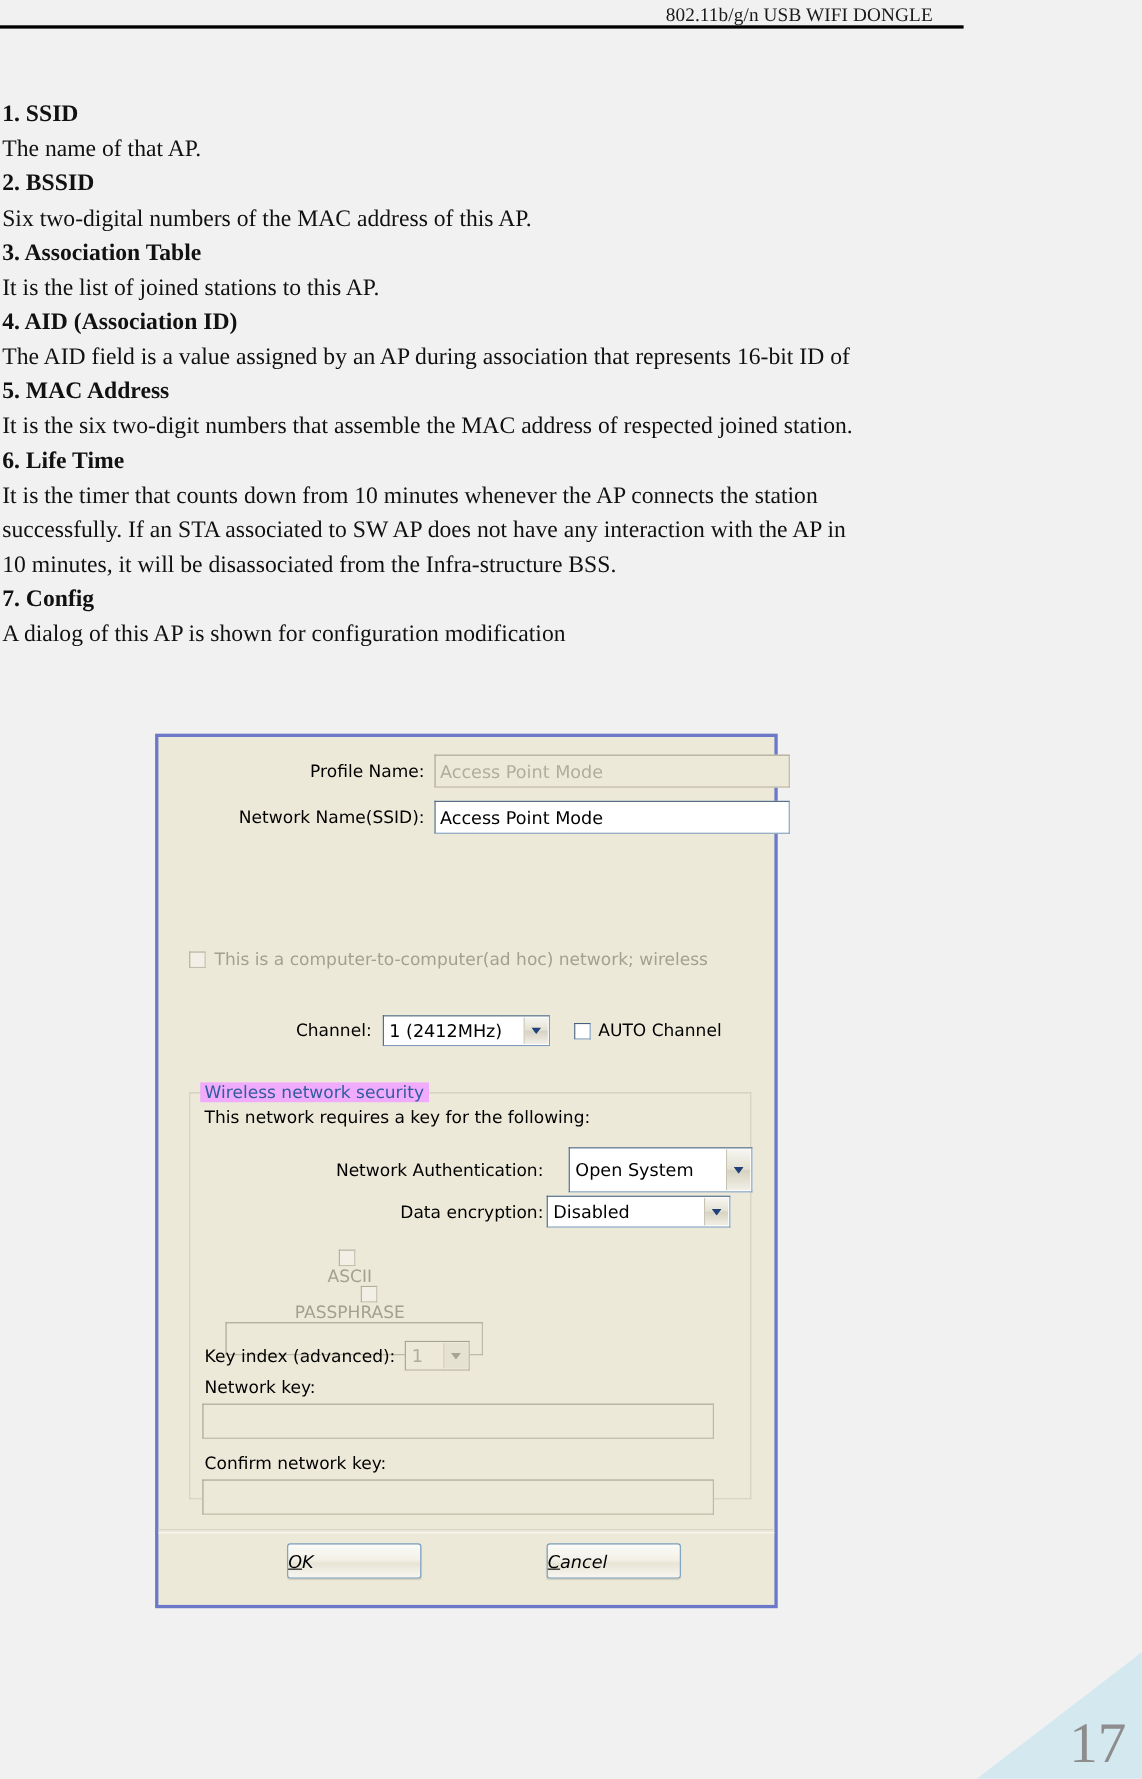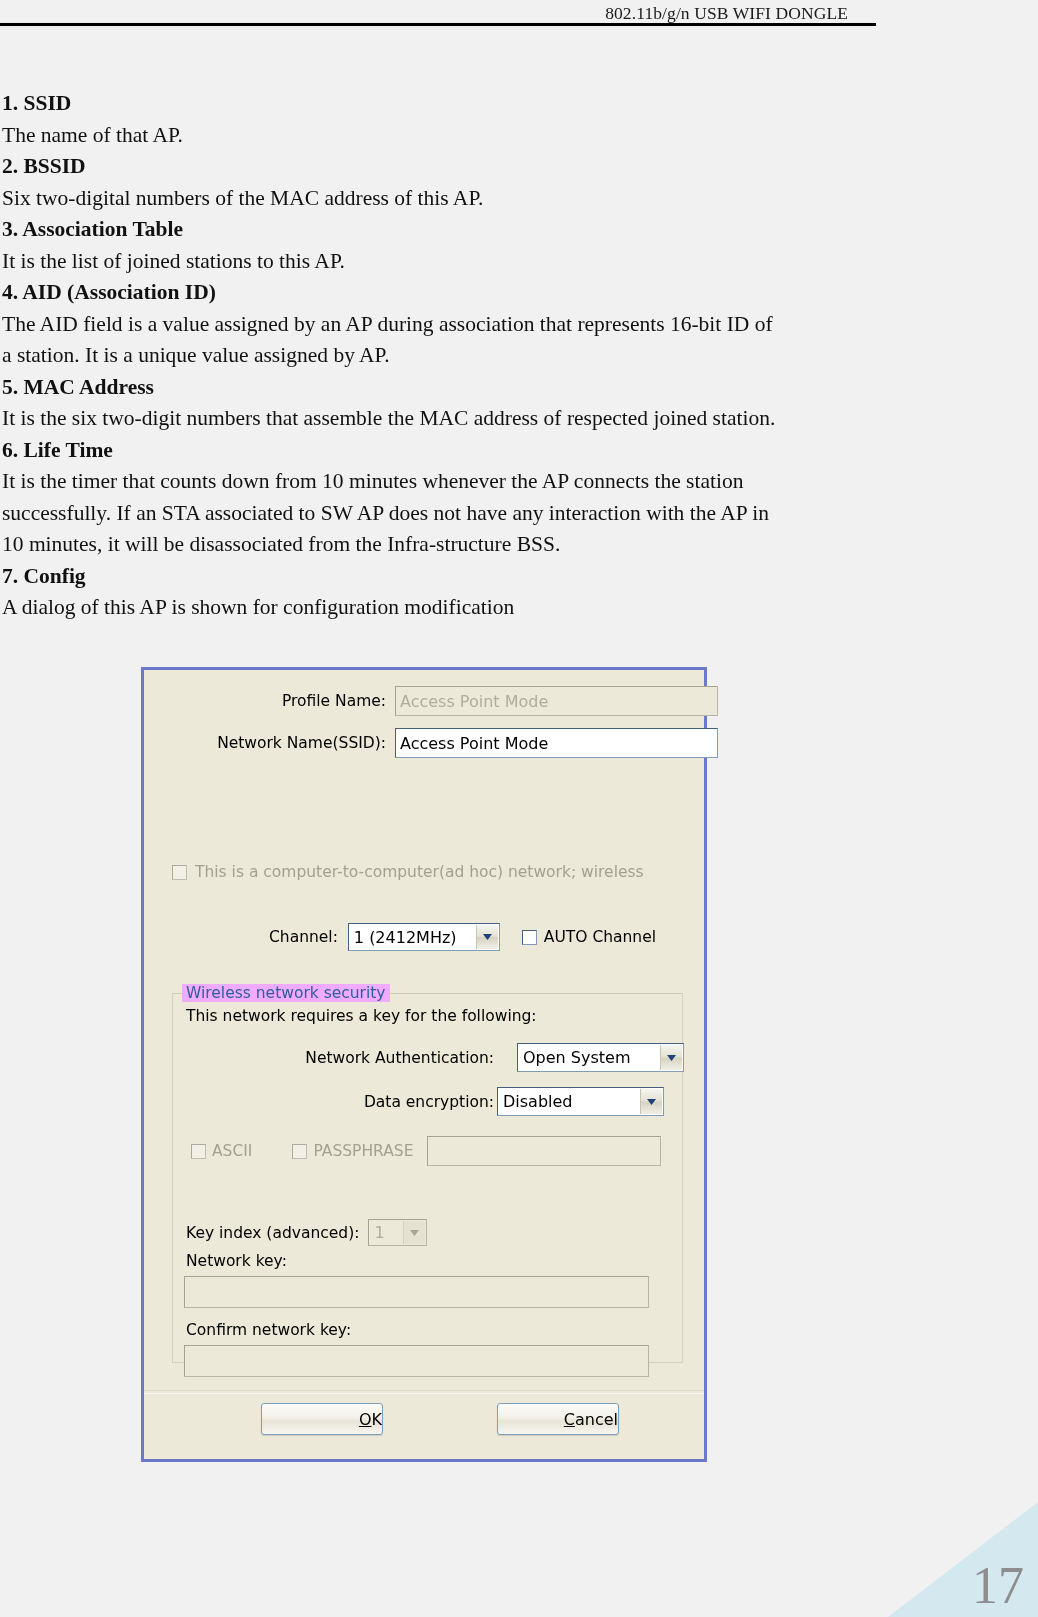--- a/index.html
+++ b/index.html
@@ -214,24 +214,25 @@
   }
 
   
   .btn {
     box-sizing: border-box;
     border: 1px solid #7b9ebd;
     border-radius: 3px;
     background: linear-gradient(to bottom, #fbfbf8 0%, #f3f1e8 45%, #e8e5d6 58%, #f7f6f0 100%);
     display: flex;
     align-items: center;
-    justify-content: flex-end;
+    justify-content: flex-start;
     font-size: 16px;
     color: #000;
     box-shadow: 0 1px 1px rgba(0,0,0,.12);
+    font-style: italic;
   }
   .btn .mn { text-decoration: underline; }
 
   .sep {
     position: absolute;
     left: 0;
     width: 100%;
     height: 2px;
     border-top: 1px solid #d9d5c8;
     border-bottom: 1px solid #fbfaf4;
@@ -266,21 +267,20 @@
 
 <div class="doc-body" id="doc-body">
     <div class="doc-line heading">1. SSID</div>
     <div class="doc-line">The name of that AP.</div>
     <div class="doc-line heading">2. BSSID</div>
     <div class="doc-line">Six two-digital numbers of the MAC address of this AP.</div>
     <div class="doc-line heading">3. Association Table</div>
     <div class="doc-line">It is the list of joined stations to this AP.</div>
     <div class="doc-line heading">4. AID (Association ID)</div>
     <div class="doc-line">The AID field is a value assigned by an AP during association that represents 16-bit ID of</div>
-    <div class="doc-line">a station. It is a unique value assigned by AP.</div>
     <div class="doc-line heading">5. MAC Address</div>
     <div class="doc-line">It is the six two-digit numbers that assemble the MAC address of respected joined station.</div>
     <div class="doc-line heading">6. Life Time</div>
     <div class="doc-line">It is the timer that counts down from 10 minutes whenever the AP connects the station</div>
     <div class="doc-line">successfully. If an STA associated to SW AP does not have any interaction with the AP in</div>
     <div class="doc-line">10 minutes, it will be disassociated from the Infra-structure BSS.</div>
     <div class="doc-line heading">7. Config</div>
     <div class="doc-line">A dialog of this AP is shown for configuration modification</div>
   </div>
 
@@ -320,21 +320,21 @@
       <div class="lbl" style="margin-left:7px;">AUTO Channel</div>
     </div>
 
     <div class="groupbox"></div>
     <div class="groupbox-legend">Wireless network security</div>
 
     <div class="lbl" style="position:absolute; left:42px; top:337px;">This network requires a key for the following:</div>
 
     <div class="row" style="left:145px; top:373px;gap:20px;">
       <div class="lbl" style="width:205px; text-align:right;">Network Authentication:</div>
-      <div class="combo" style="width:167px; height:29px; margin-left:3px;">
+      <div class="combo" style="width:167px; height:41px; margin-left:3px;">
         <span>Open System</span>
         <span class="arrow-box">
           <svg width="9" height="6" viewBox="0 0 9 6">
               <path d="M0 0 L9 0 L4.5 6 Z" fill="#20407a"></path>
             </svg>
         </span>
       </div>
     </div>
 
     <div class="row" style="left:145px; top:417px;">
@@ -342,21 +342,21 @@
       <div class="combo" style="width:167px; height:29px; margin-left:3px;">
         <span>Disabled</span>
         <span class="arrow-box">
           <svg width="9" height="6" viewBox="0 0 9 6">
               <path d="M0 0 L9 0 L4.5 6 Z" fill="#20407a"></path>
             </svg>
         </span>
       </div>
     </div>
 
-    <div class="row" style="left:47px; top:466px;">
+    <div class="row" style="left:47px; top:466px;flex-direction:column;">
       <div class="chk disabled"></div>
       <div class="lbl dim" style="margin-left:6px;">ASCII</div>
       <div class="chk disabled" style="margin-left:40px;"></div>
       <div class="lbl dim" style="margin-left:6px;">PASSPHRASE</div>
       <div class="txtbox disabled" style="width:234px; height:30px; margin-left:14px;"></div>
     </div>
 
     <div class="row" style="left:42px; top:549px;">
       <div class="lbl">Key index (advanced):</div>
       <div class="combo disabled" style="width:59px; height:27px; margin-left:9px;">

